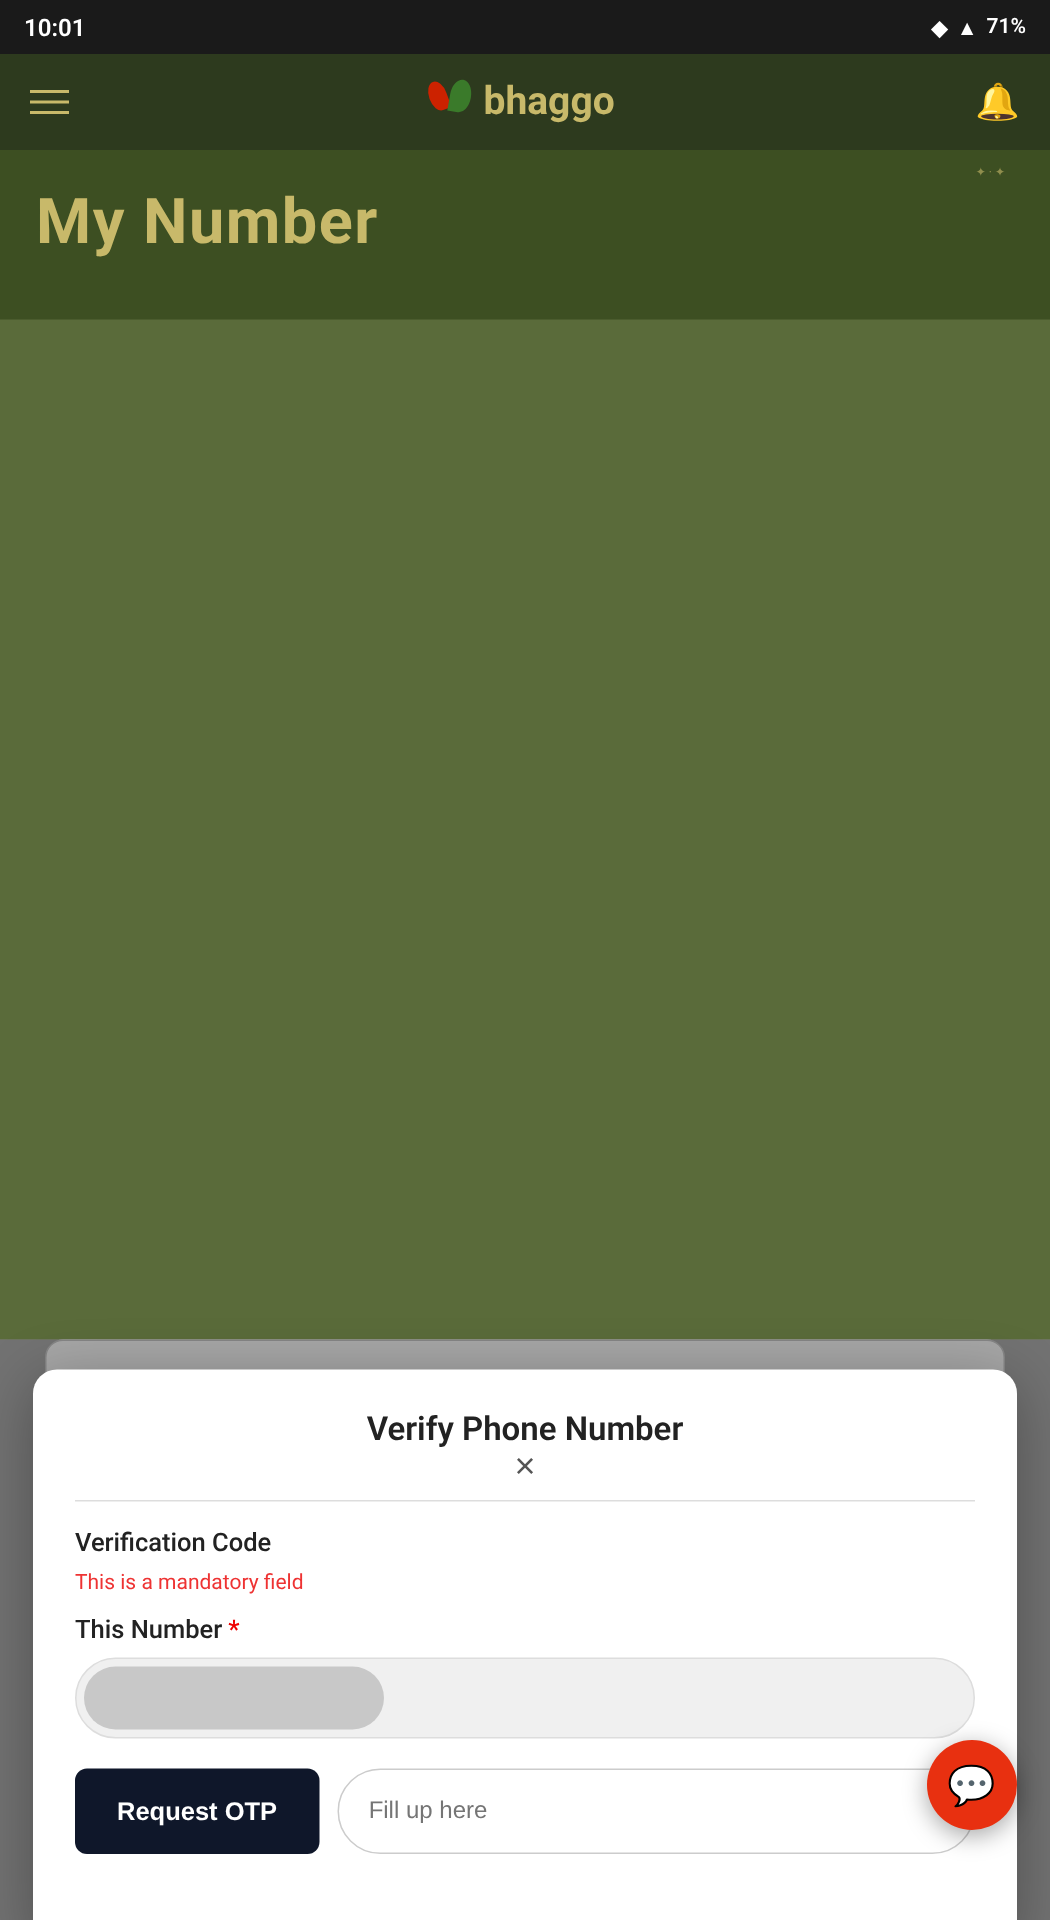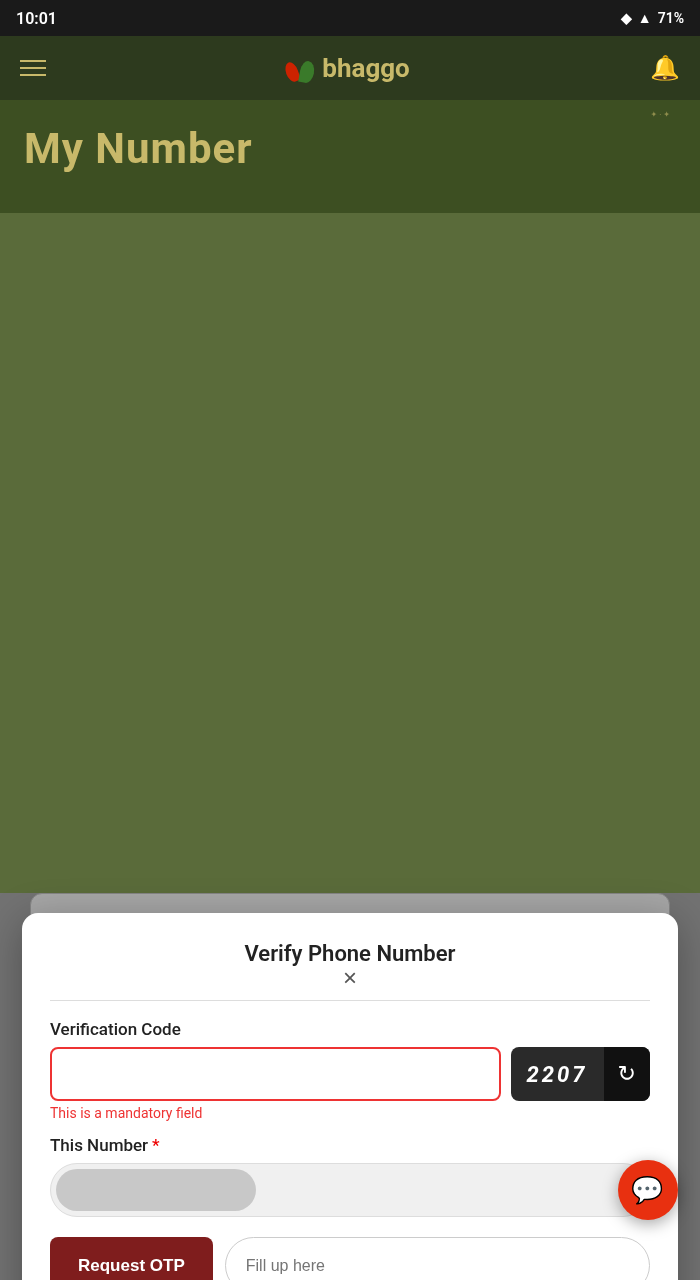--- a/index.html
+++ b/index.html
@@ -32,21 +32,21 @@
     .header {
       background: #2d3a1e;
       display: flex;
       align-items: center;
       justify-content: space-between;
       padding: 12px 20px;
       height: 64px;
     }
     .header-logo {
       display: flex;
-      align-items: flex-end;
+      align-items: flex-start;
       gap: 8px;
       font-size: 26px;
       font-weight: 700;
       color: #c8b96a;
     }
     .logo-leaves {
       display: flex;
       align-items: center;
       gap: 2px;
     }
@@ -236,21 +236,21 @@
       background: #c8c8c8;
       border-radius: 24px;
     }
 
     .otp-row {
       display: flex;
       gap: 12px;
       margin-bottom: 28px;
     }
     .request-otp-btn {
-      background: #7f1d1d;
+      background: #0f172a;
       color: #fff;
       border: none;
       border-radius: 8px;
       padding: 14px 28px;
       font-size: 17px;
       font-weight: 600;
       cursor: pointer;
       flex: 0 0 auto;
     }
     .fill-here-input {
@@ -344,27 +344,20 @@
   <div class="modal-overlay"></div>
 
   <div class="modal">
     <div class="modal-header">
       <span class="modal-title">Verify Phone Number</span>
       <button class="close-btn">×</button>
     </div>
     <div class="modal-divider"></div>
 
     <div class="field-label">Verification Code</div>
-    <div class="verification-row">
-      <input class="verification-input" type="text" placeholder="" style="">
-      <div class="captcha-box">
-        <span class="captcha-code">2207</span>
-        <button class="refresh-btn">↻</button>
-      </div>
-    </div>
     <div class="error-text">This is a mandatory field</div>
 
     <div class="field-label">
       <span>This Number</span><span class="required">*</span>
     </div>
     <div class="phone-input-wrapper">
       <div class="phone-pill"></div>
       <input class="phone-input" type="tel" style="">
     </div>
 

